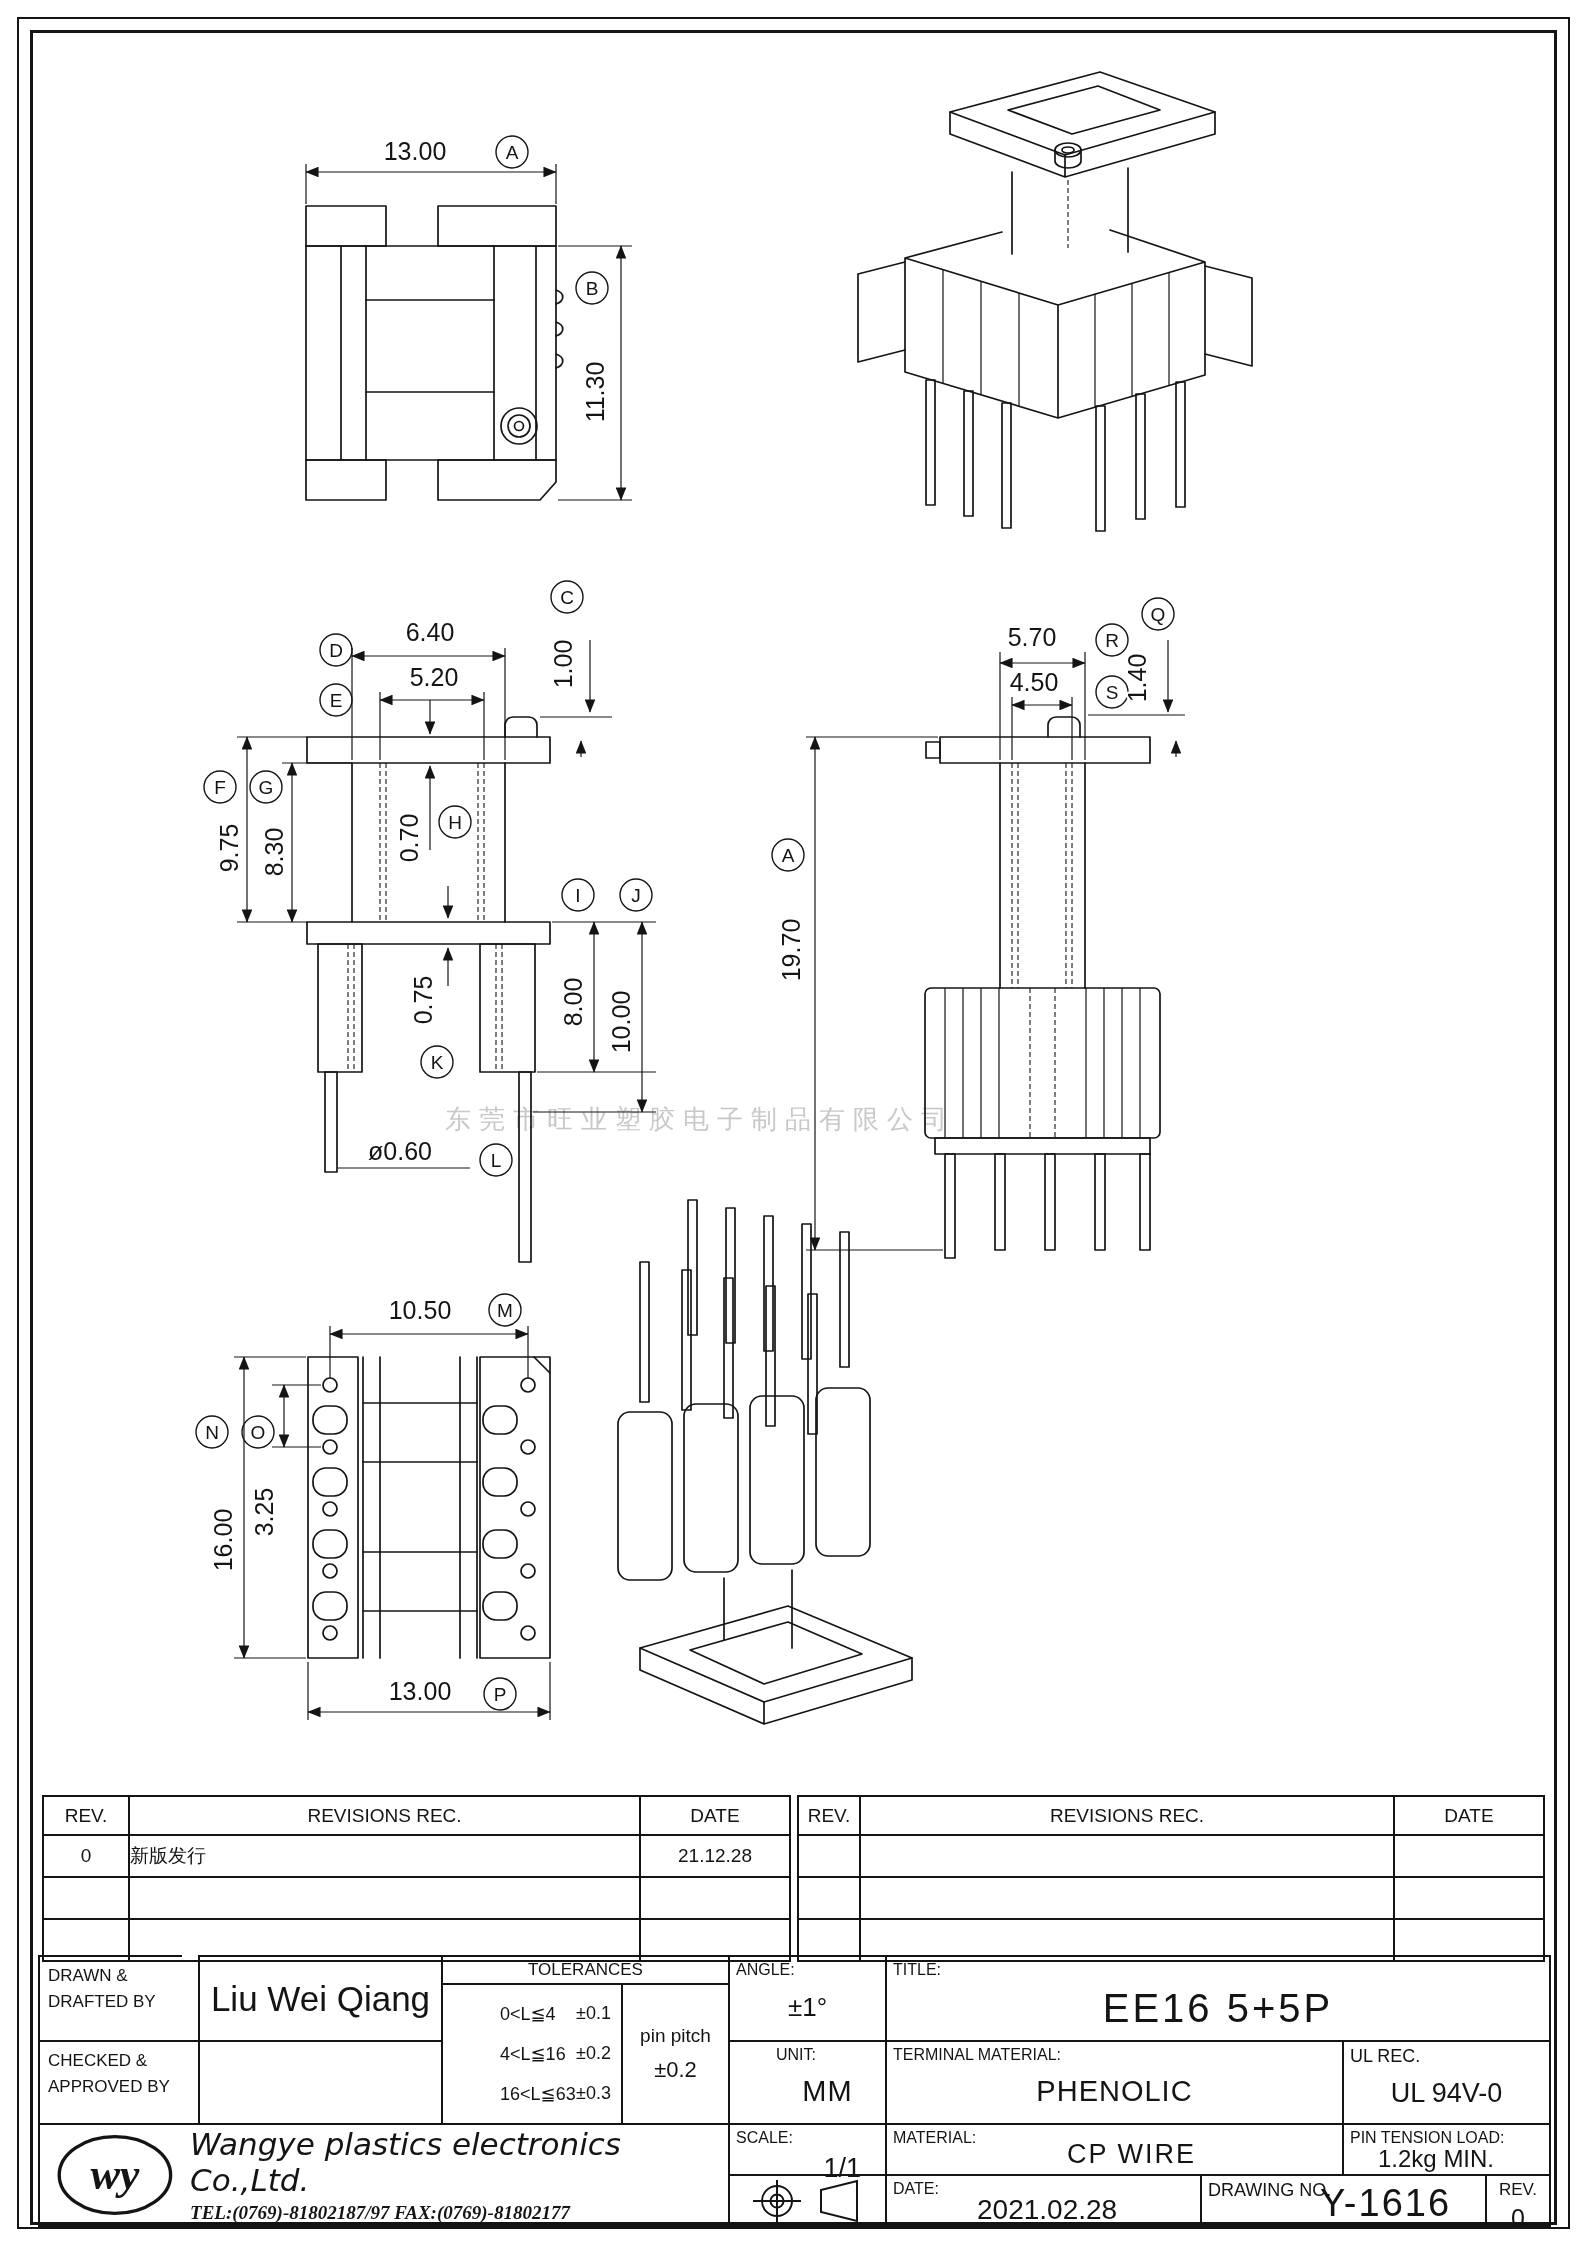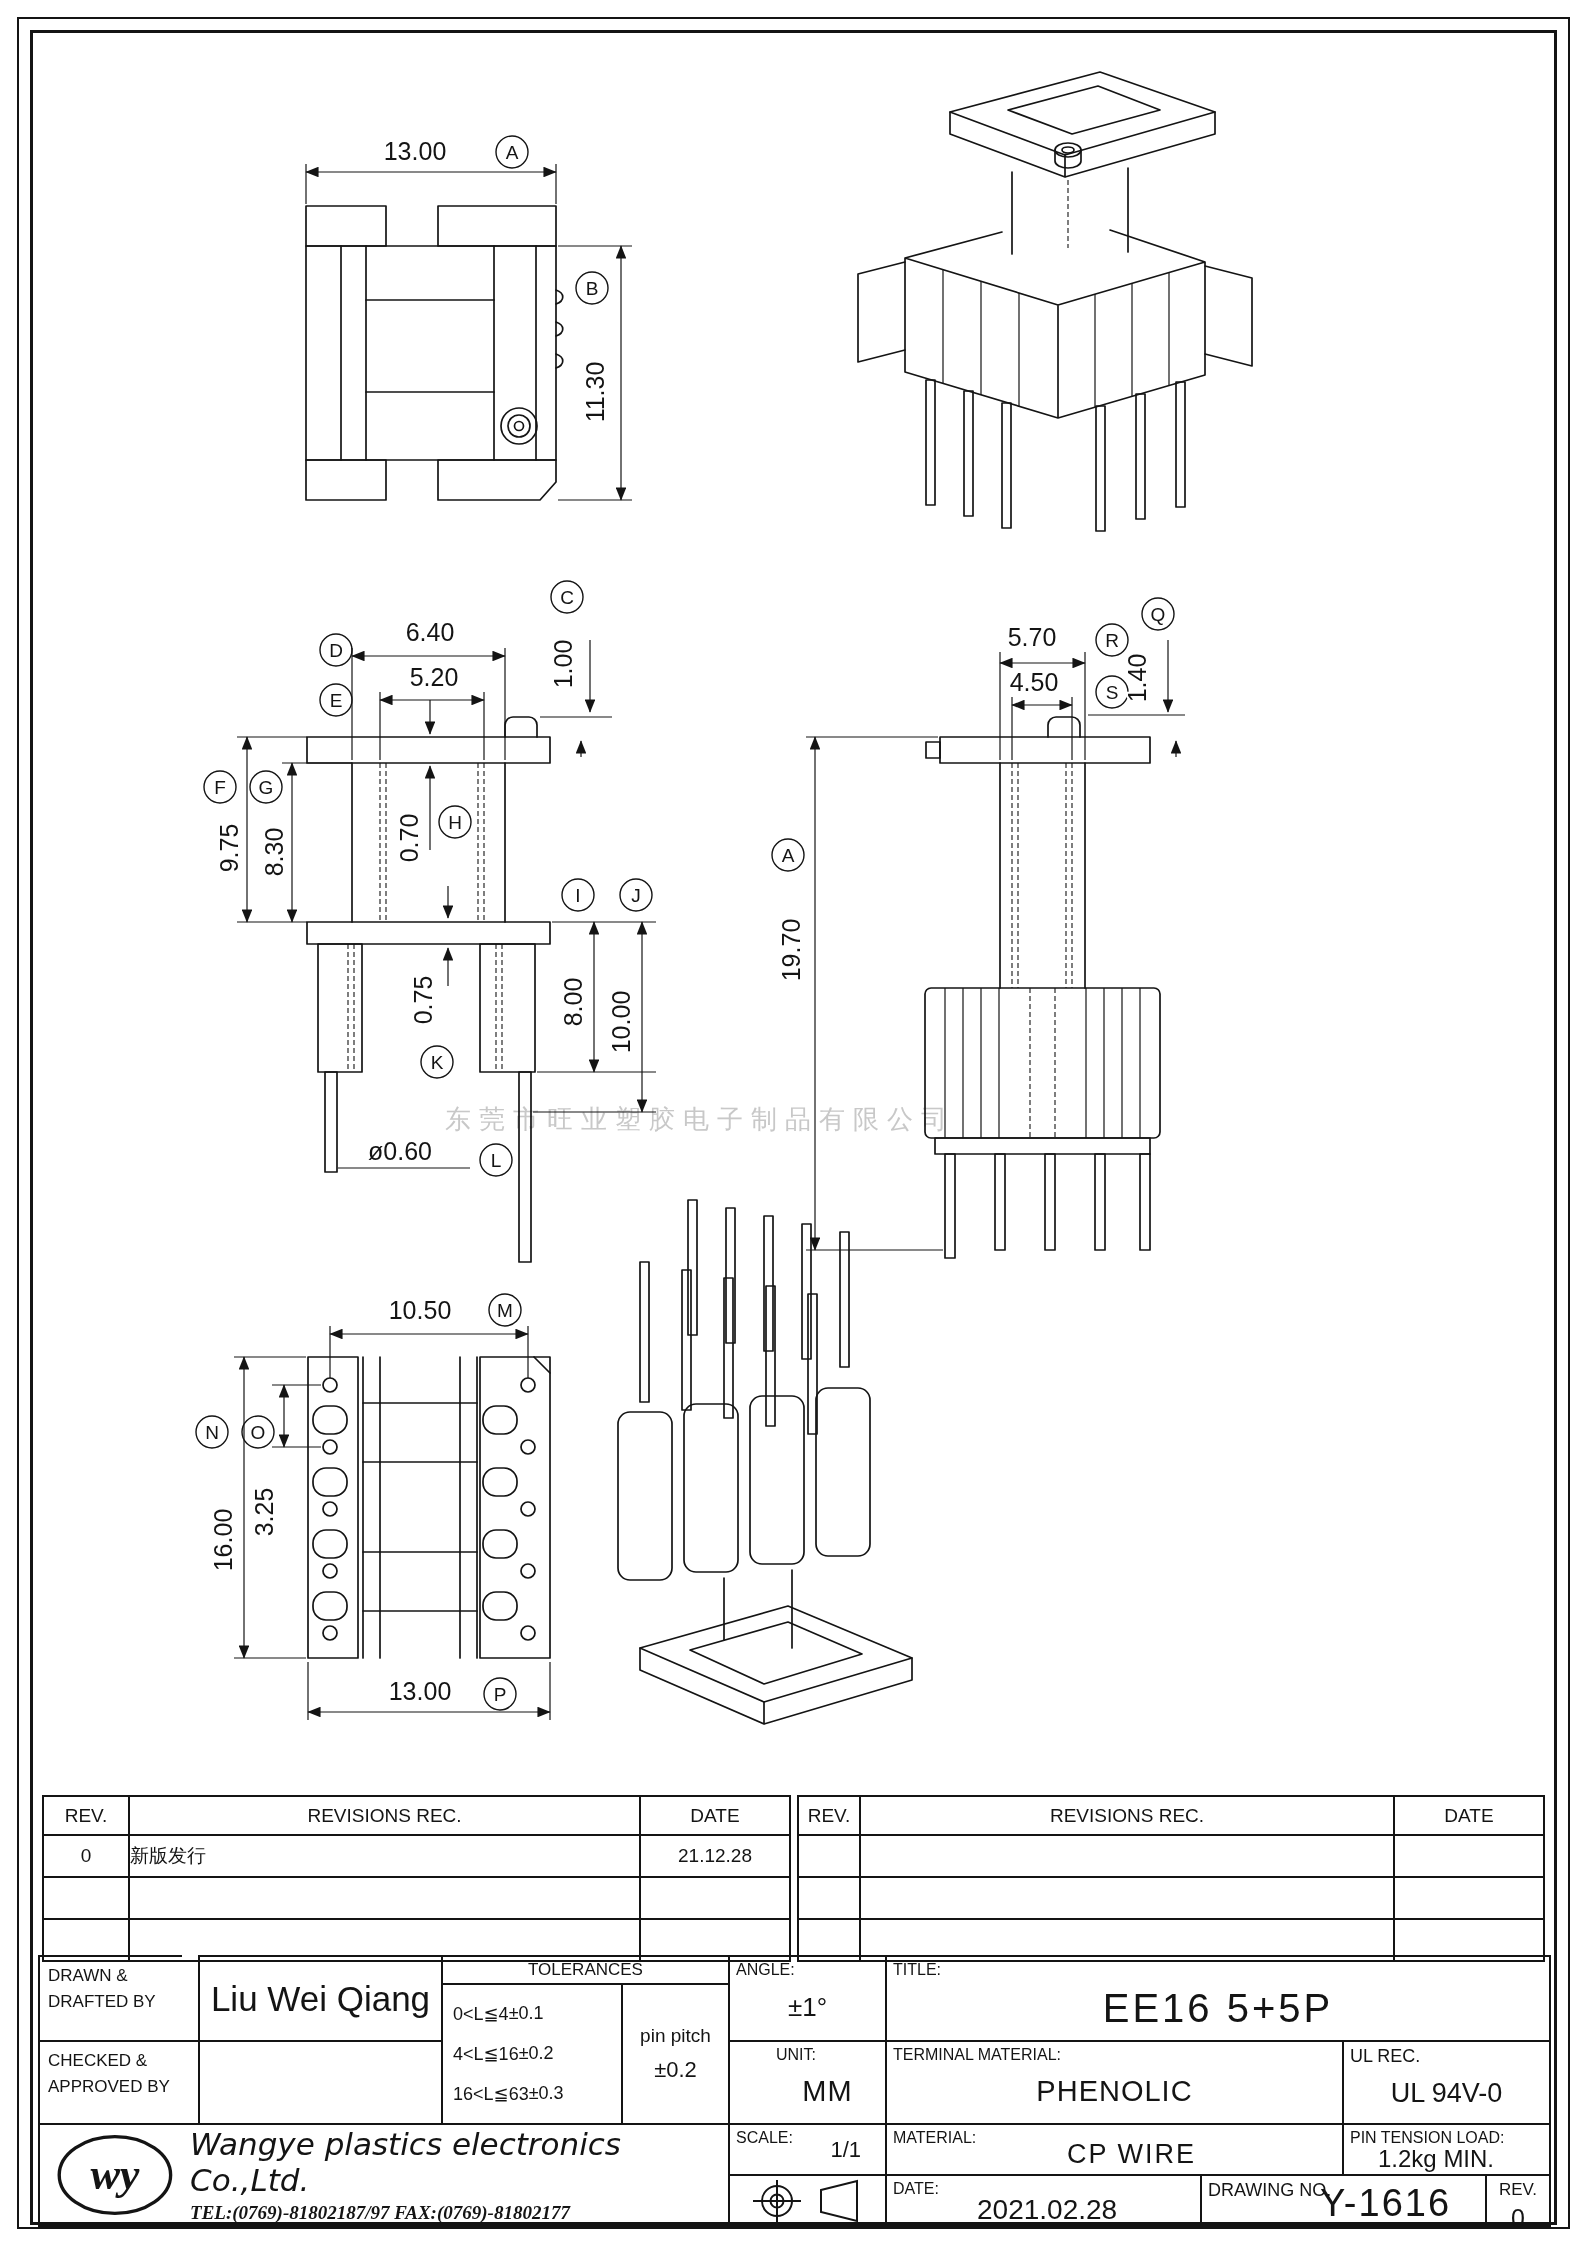--- a/index.html
+++ b/index.html
@@ -26,21 +26,21 @@
   
   .tblock{position:absolute;left:38px;top:1955px;width:1511px;height:270px;
           border-right:2px solid #141414;border-bottom:3px solid #141414;}
   .cell{position:absolute;box-sizing:border-box;border-left:2px solid #141414;border-top:2px solid #141414;}
   .lab{font-size:16px;padding:3px 6px;line-height:1.3;white-space:pre-line;}
   .lab17{font-size:17px;padding:6px 8px;line-height:1.5;white-space:pre-line;}
   .vcenter{display:flex;align-items:center;justify-content:center;}
   .bigval{font-size:29px;letter-spacing:1px;}
   .cell .vrow{display:flex;flex-direction:column;height:100%;}
   .tolrows{display:flex;flex-direction:column;justify-content:space-evenly;height:100%;font-size:18px;}
-  .tolrow{display:flex;justify-content:flex-start;padding:0 10px;}
+  .tolrow{display:flex;justify-content:space-between;padding:0 10px;margin-left:47px;}
   .co{display:flex;align-items:center;}
   .coname{font-style:italic;font-size:31px;font-family:"DejaVu Sans",sans-serif;}
   .cotel{font-style:italic;font-weight:bold;font-size:19px;font-family:"Liberation Serif",serif;margin-top:4px;}
 </style>
 </head>
 <body>
 
 <div class="page">
   <div class="frame frame-outer"></div>
   <div class="frame frame-inner"></div>
@@ -443,21 +443,21 @@
         <ellipse cx="78" cy="48" rx="58" ry="40" fill="none" stroke="#141414" stroke-width="3.5"></ellipse>
         <text x="78" y="63" text-anchor="middle" style="font:italic bold 46px 'Liberation Serif',serif;fill:#141414;">wy</text>
       </svg>
       <div style="padding-left:6px;">
         <div class="coname">Wangye plastics electronics Co.,Ltd.</div>
         <div class="cotel">TEL:(0769)-81802187/97   FAX:(0769)-81802177</div>
       </div>
     </div>
     <div class="cell" style="left:690px;top:168px;width:157px;height:51px;">
       <div class="lab">SCALE:</div>
-      <div style="position:absolute;right:24px;top:12px;font-size:22px;">1/1</div>
+      <div style="position:absolute;right:24px;top:28px;font-size:27px;">1/1</div>
     </div>
     <div class="cell" style="left:847px;top:168px;width:457px;height:51px;">
       <div class="lab">MATERIAL:</div>
       <div style="position:absolute;left:180px;top:14px;font-size:27px;letter-spacing:2px;">CP WIRE</div>
     </div>
     <div class="cell" style="left:1304px;top:168px;width:207px;height:51px;">
       <div class="lab">PIN TENSION LOAD:</div>
       <div style="position:absolute;left:34px;top:20px;font-size:24px;">1.2kg MIN.</div>
     </div>
     <div class="cell vcenter" style="left:690px;top:219px;width:157px;height:51px;">

